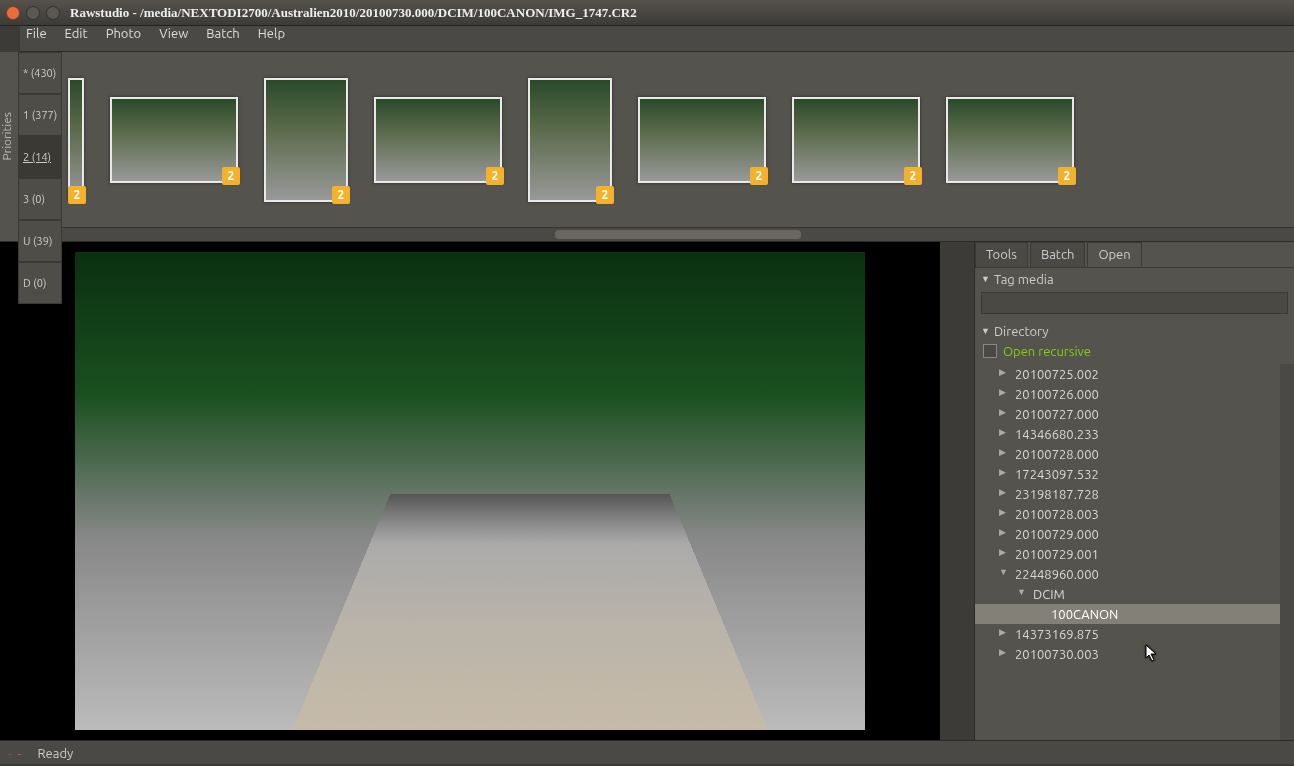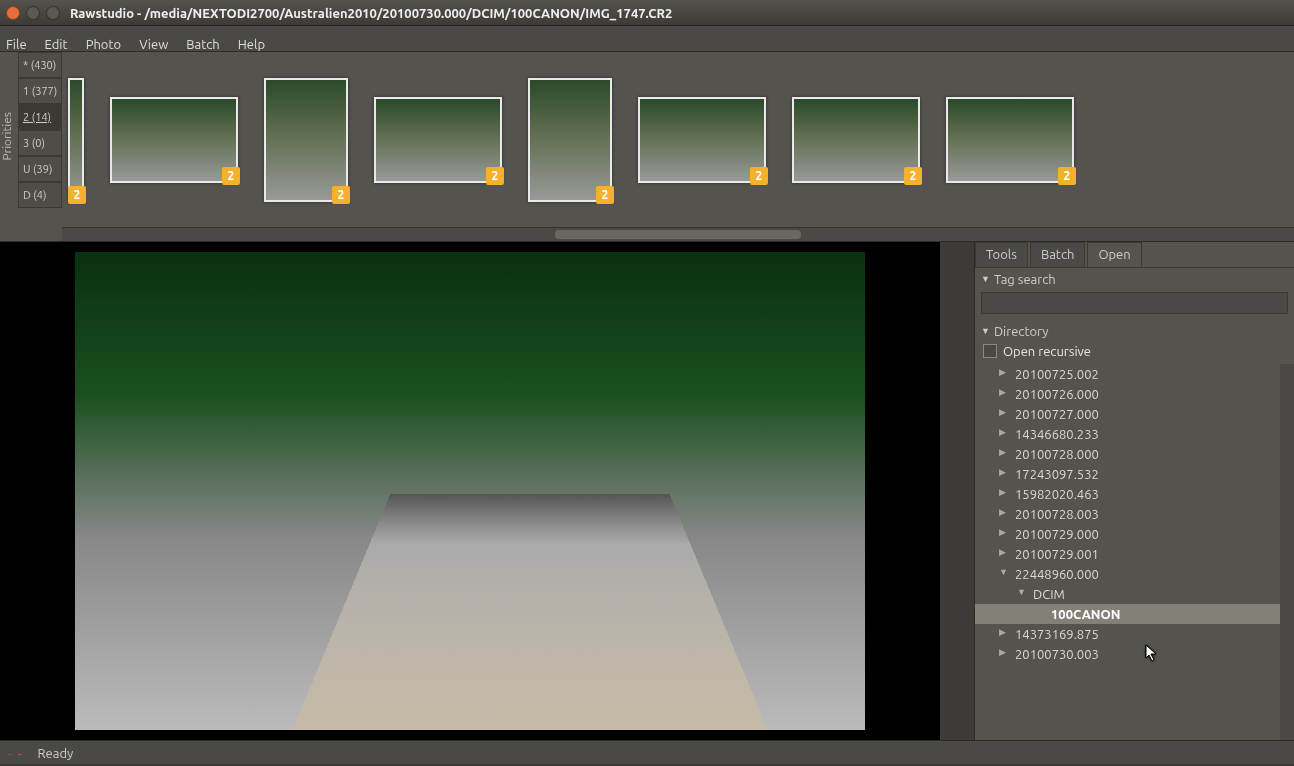--- a/index.html
+++ b/index.html
@@ -4,32 +4,32 @@
 <style>
 * { box-sizing: border-box; margin: 0; padding: 0; font-family: Ubuntu, "Segoe UI", sans-serif; }
 body { background: #3c3b37; color: #d9d9d9; width: 1294px; height: 766px; overflow: hidden; font-size: 13px; }
 
 
 .titlebar { height: 26px; background: linear-gradient(#55524c,#3c3b37); display: flex; align-items: center; padding: 0 6px; border-bottom: 1px solid #222; }
 .win-controls { display: flex; gap: 6px; margin-right: 10px; }
 .win-btn { width: 14px; height: 14px; border-radius: 50%; border: 1px solid rgba(0,0,0,0.4); }
 .win-close { background: #e76f3d; }
 .win-min, .win-max { background: #5a5853; }
-.title-text { font-weight: bold; color: #eee; font-size: 13px; }
+.title-text { font-weight: bold; color: #eee; font-size: 13px; font-family: Liberation Serif, serif; }
 
 
-.menubar { height: 26px; background: #4a4945; display: flex; align-items: flex-end; padding: 0 6px; gap: 18px; border-bottom: 1px solid #2b2b29; }
+.menubar { height: 26px; background: #4a4945; display: flex; align-items: flex-start; padding: 0 6px; gap: 18px; border-bottom: 1px solid #2b2b29; margin-left: 20px; }
 .menubar span { color: #ddd; cursor: default; }
 
 
 .top-area { display: flex; height: 190px; background: #55534e; border-bottom: 1px solid #2b2b29; }
 .priorities { display: flex; flex-direction: column; width: 62px; position: relative; }
 .prio-label { writing-mode: vertical-rl; transform: rotate(180deg); position: absolute; left: 0; top: 60px; font-size: 12px; color: #bbb; }
 .prio-buttons { margin-left: 18px; display: flex; flex-direction: column; width: 44px; }
-.prio-btn { height: 26px; background: #4f4d48; border: 1px solid #3a3934; color: #ccc; font-size: 11px; display: flex; align-items: center; padding-left: 4px; cursor: pointer; }
+.prio-btn { height: 42px; background: #4f4d48; border: 1px solid #3a3934; color: #ccc; font-size: 11px; display: flex; align-items: center; padding-left: 4px; cursor: pointer; }
 .prio-btn.active { background:#3a3934;text-decoration:underline; }
 .thumb-strip { flex: 1; display: flex; flex-direction: column; }
 .thumbs { flex: 1; display: flex; align-items: center; gap: 26px; padding: 0 6px; overflow: hidden; }
 .thumb { border: 2px solid #e9e9e9; position: relative; background: #2a4a2a; box-shadow: 0 0 3px rgba(0,0,0,0.5); }
 .badge { position: absolute; right: -4px; bottom: -4px; width: 18px; height: 18px; background: #f3b12c; color: #fff; font-weight: bold; font-size: 12px; display: flex; align-items: center; justify-content: center; border-radius: 2px; }
 .thumb-scroll { height: 14px; background: #4a4945; border-top: 1px solid #333; position: relative; }
 .thumb-scroll-thumb { position: absolute; left: 40%; width: 20%; top: 2px; bottom: 2px; background: #6a6762; border-radius: 4px; }
 
 
 .main-area { display: flex; height: 498px; gap: 34px; }
@@ -38,28 +38,28 @@
 
 
 .sidebar { width: 320px; background: #55534e; border-left: 1px solid #2b2b29; display: flex; flex-direction: column; }
 .side-tabs { display: flex; height: 26px; border-bottom: 1px solid #3a3934; }
 .side-tab { padding: 4px 10px; background: #4a4945; border: 1px solid #3a3934; border-bottom: none; margin-right: 2px; color: #ccc; cursor: pointer; font-size: 13px; }
 .side-tab.active { background: #55534e; border-bottom: 1px solid #55534e; }
 .side-content { flex: 1; overflow: hidden; display: flex; flex-direction: column; }
 .section-header { padding: 4px 6px; color: #ccc; font-size: 13px; display: flex; align-items: center; gap: 4px; }
 .tri { font-size: 9px; }
 .tag-input { margin: 2px 6px 6px 6px; height: 22px; background: #4a4945; border: 1px solid #3a3934; }
-.check-row { display: flex; align-items: center; gap: 6px; padding: 2px 8px 6px 8px; color: #e5e5e5; }
+.check-row { display: flex; align-items: center; gap: 6px; padding: 2px 8px 6px 8px; color: #84cc16; }
 .check { width: 14px; height: 14px; border: 1px solid #888; background: #4a4945; }
 .tree { flex: 1; overflow-y: auto; position: relative; }
 .tree-item { padding: 3px 0 3px 40px; color: #d9d9d9; cursor: pointer; position: relative; font-size: 13px; }
 .tree-item .arr { position: absolute; left: 24px; font-size: 9px; color: #aaa; }
 .tree-item.depth1 { padding-left: 58px; }
 .tree-item.depth1 .arr { left: 42px; }
-.tree-item.depth2 { padding-left: 76px; font-weight: bold; }
+.tree-item.depth2 { padding-left: 76px; }
 .tree-item.selected { background: #838078; color: #fff; }
 .tree-scroll { width: 14px; background: #4a4945; }
 .tree-wrap { display: flex; flex: 1; overflow: hidden; }
 .cursor { position: absolute; width: 14px; height: 18px; pointer-events: none; }
 .cursor svg { filter: drop-shadow(0 0 1px #000); }
 
 
 .statusbar { height: 24px; background: #4a4945; border-top: 1px solid #2b2b29; display: flex; align-items: center; padding: 0 8px; color: #ccc; }
 .status-dash { color: #666; margin-right: 6px; }
 .status-dash2 { color: #d46; margin-right: 16px; }
@@ -92,21 +92,21 @@
 
 <div class="top-area">
   <div class="priorities">
     <div class="prio-label">Priorities</div>
     <div class="prio-buttons">
       <div class="prio-btn">* (430)</div>
       <div class="prio-btn">1 (377)</div>
       <div class="prio-btn active">2 (14)</div>
       <div class="prio-btn">3 (0)</div>
       <div class="prio-btn">U (39)</div>
-      <div class="prio-btn">D (4)</div>
+      <div class="prio-btn">D (0)</div>
     </div>
   </div>
   <div class="thumb-strip">
     <div class="thumbs" id="thumbs">
         <div class="thumb" style="width: 16px; height: 124px; background: linear-gradient(rgb(42, 74, 42), rgb(90, 106, 74) 40%, rgb(153, 153, 153) 100%);">
           <div class="badge">2</div>
         </div>
         <div class="thumb" style="width: 128px; height: 86px; background: linear-gradient(rgb(42, 74, 42), rgb(90, 106, 74) 40%, rgb(153, 153, 153) 100%);">
           <div class="badge">2</div>
         </div>
@@ -145,40 +145,40 @@
   </div>
   <div class="sidebar">
     <div class="side-tabs">
       <div class="side-tab">Tools</div>
       <div class="side-tab">Batch</div>
       <div class="side-tab active">Open</div>
     </div>
     <div class="side-content">
       <div class="section-header">
         <span class="tri">▼</span>
-        <span>Tag search</span>
+        <span>Tag media</span>
       </div>
       <div class="tag-input"></div>
       <div class="section-header">
         <span class="tri">▼</span>
         <span>Directory</span>
       </div>
       <div class="check-row">
         <div class="check"></div>
         <span>Open recursive</span>
       </div>
       <div class="tree-wrap">
         <div class="tree" id="tree">
             <div class="tree-item"><span class="arr">▶</span><span>20100725.002</span></div>
             <div class="tree-item"><span class="arr">▶</span><span>20100726.000</span></div>
             <div class="tree-item"><span class="arr">▶</span><span>20100727.000</span></div>
             <div class="tree-item"><span class="arr">▶</span><span>14346680.233</span></div>
             <div class="tree-item"><span class="arr">▶</span><span>20100728.000</span></div>
             <div class="tree-item"><span class="arr">▶</span><span>17243097.532</span></div>
-            <div class="tree-item"><span class="arr">▶</span><span>15982020.463</span></div>
+            <div class="tree-item"><span class="arr">▶</span><span>23198187.728</span></div>
             <div class="tree-item"><span class="arr">▶</span><span>20100728.003</span></div>
             <div class="tree-item"><span class="arr">▶</span><span>20100729.000</span></div>
             <div class="tree-item"><span class="arr">▶</span><span>20100729.001</span></div>
             <div class="tree-item"><span class="arr">▼</span><span>22448960.000</span></div>
             <div class="tree-item depth1"><span class="arr">▼</span><span>DCIM</span></div>
             <div class="tree-item depth2 selected"><span>100CANON</span></div>
             <div class="tree-item"><span class="arr">▶</span><span>14373169.875</span></div>
             <div class="tree-item"><span class="arr">▶</span><span>20100730.003</span></div>
             <div class="cursor" style="left: 170px; top: 280px;"><svg width="14" height="18" viewBox="0 0 14 18">
                 <path d="M1 1 L1 14 L4 11 L7 17 L9 16 L6 10 L11 10 Z" fill="#fff" stroke="#000" stroke-width="1"></path>

